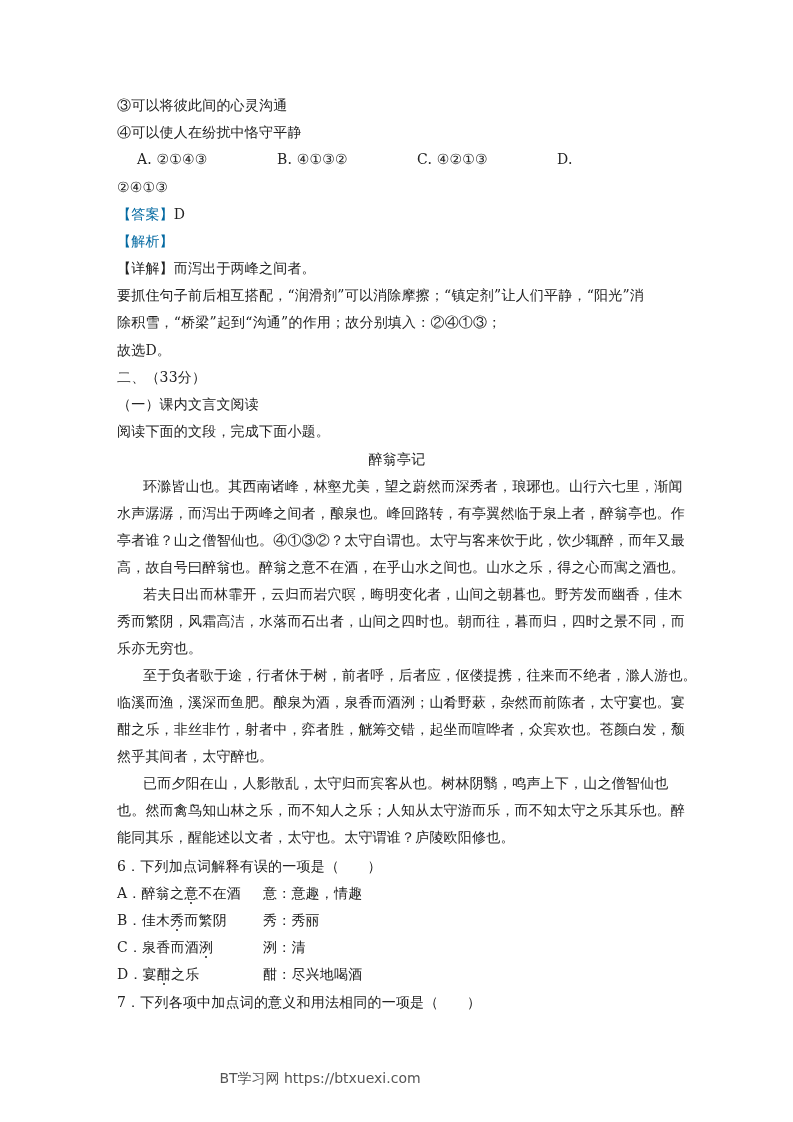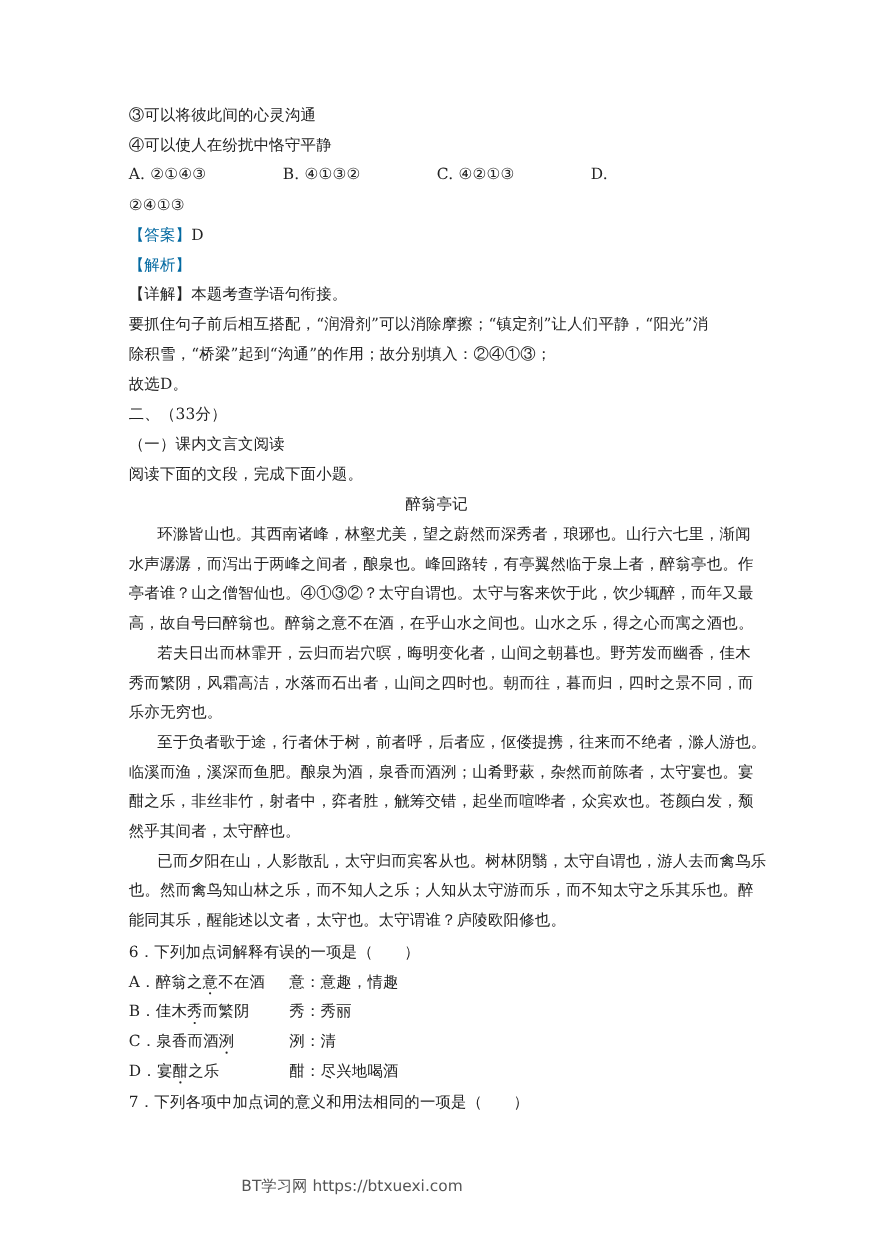--- a/index.html
+++ b/index.html
@@ -9,21 +9,21 @@
       color: #222222;
     }
     .page { position: absolute; left: 117px; top: 0; width: 560px; }
     .line {
       position: absolute; left: 0; white-space: nowrap;
       font-size: 14px; line-height: 20px; letter-spacing: 0.2px;
     }
     .indent { padding-left: 26px; }
     .blue { color: #0369a1; }
     .center { width: 560px; text-align: center; }
-    .opts { display: flex; width: 560px; }
+    .opts { display: flex; width: 560px; margin-left: 20px; }
     .opt { width: 163px; }
     .dot { position: relative; }
     .dot::after {
       content: ""; position: absolute; left: 50%; bottom: -3px;
       width: 2px; height: 2px; margin-left: -1px; border-radius: 50%;
       background: #222;
     }
     .explain { position: absolute; left: 146px; }
     .footer {
       position: absolute; left: 0; top: 1070px; width: 640px; text-align: center;
@@ -44,21 +44,21 @@
     <span class="opt">B. ④①③②</span>
     <span class="opt">C. ④②①③</span>
     <span class="opt">D.</span>
   </div>
   <div class="line" style="top:177px">②④①③</div>
 
   <div class="line" style="top:204px">
     <span class="blue">【答案】</span><span>D</span>
   </div>
   <div class="line blue" style="top:231px">【解析】</div>
-  <div class="line" style="top:258px">【详解】本题考查学语句衔接。</div>
+  <div class="line" style="top:258px">【详解】而泻出于两峰之间者。</div>
   <div class="line" style="top:285px">要抓住句子前后相互搭配，“润滑剂”可以消除摩擦；“镇定剂”让人们平静，“阳光”消</div>
   <div class="line" style="top:312px">除积雪，“桥梁”起到“沟通”的作用；故分别填入：②④①③；</div>
   <div class="line" style="top:340px">故选D。</div>
 
   <div class="line" style="top:367px">二、（33分）</div>
   <div class="line" style="top:394px">（一）课内文言文阅读</div>
   <div class="line" style="top:421px">阅读下面的文段，完成下面小题。</div>
 
   <div class="line center" style="top:449px">醉翁亭记</div>
 
@@ -66,21 +66,21 @@
   <div class="line" style="top:503px">水声潺潺，而泻出于两峰之间者，酿泉也。峰回路转，有亭翼然临于泉上者，醉翁亭也。作</div>
   <div class="line" style="top:530px">亭者谁？山之僧智仙也。④①③②？太守自谓也。太守与客来饮于此，饮少辄醉，而年又最</div>
   <div class="line" style="top:557px">高，故自号曰醉翁也。醉翁之意不在酒，在乎山水之间也。山水之乐，得之心而寓之酒也。</div>
   <div class="line indent" style="top:584px">若夫日出而林霏开，云归而岩穴暝，晦明变化者，山间之朝暮也。野芳发而幽香，佳木</div>
   <div class="line" style="top:611px">秀而繁阴，风霜高洁，水落而石出者，山间之四时也。朝而往，暮而归，四时之景不同，而</div>
   <div class="line" style="top:638px">乐亦无穷也。</div>
   <div class="line indent" style="top:665px">至于负者歌于途，行者休于树，前者呼，后者应，伛偻提携，往来而不绝者，滁人游也。</div>
   <div class="line" style="top:692px">临溪而渔，溪深而鱼肥。酿泉为酒，泉香而酒洌；山肴野蔌，杂然而前陈者，太守宴也。宴</div>
   <div class="line" style="top:719px">酣之乐，非丝非竹，射者中，弈者胜，觥筹交错，起坐而喧哗者，众宾欢也。苍颜白发，颓</div>
   <div class="line" style="top:746px">然乎其间者，太守醉也。</div>
-  <div class="line indent" style="top:773px">已而夕阳在山，人影散乱，太守归而宾客从也。树林阴翳，太守自谓也，游人去而禽鸟乐</div>
+  <div class="line indent" style="top:773px">已而夕阳在山，人影散乱，太守归而宾客从也。树林阴翳，鸣声上下，山之僧智仙也</div>
   <div class="line" style="top:800px">也。然而禽鸟知山林之乐，而不知人之乐；人知从太守游而乐，而不知太守之乐其乐也。醉</div>
   <div class="line" style="top:827px">能同其乐，醒能述以文者，太守也。太守谓谁？庐陵欧阳修也。</div>
 
   <div class="line" style="top:856px">6．下列加点词解释有误的一项是（　　）</div>
 
   <div class="line" style="top:883px">
     <span>A．醉翁之</span><span class="dot">意</span><span>不在酒</span>
     <span class="explain">意：意趣，情趣</span>
   </div>
   <div class="line" style="top:910px">

